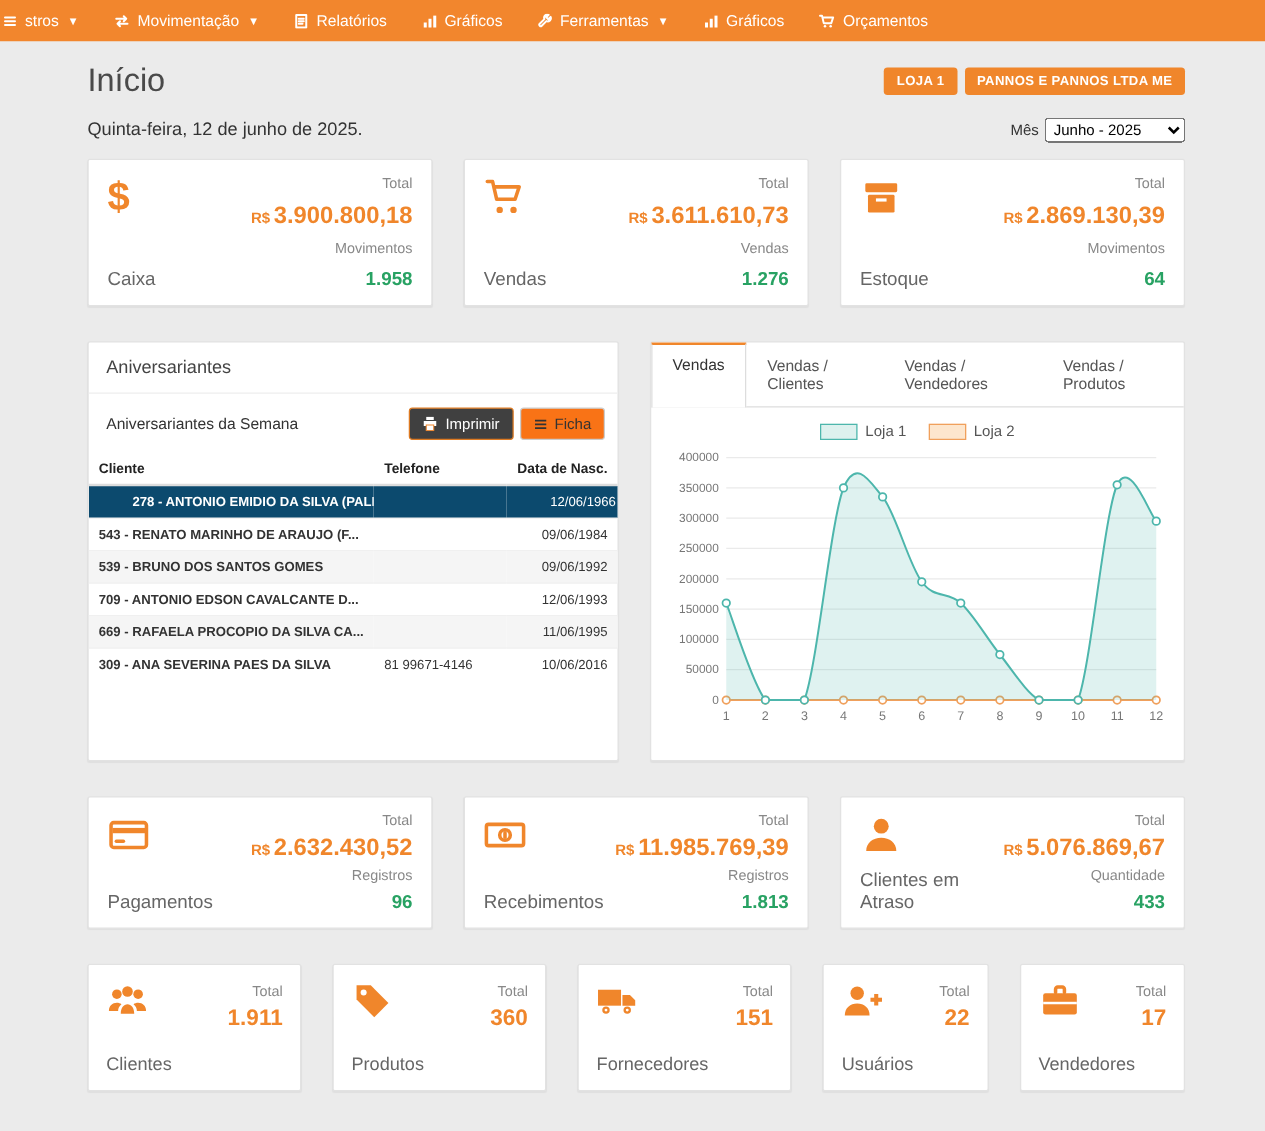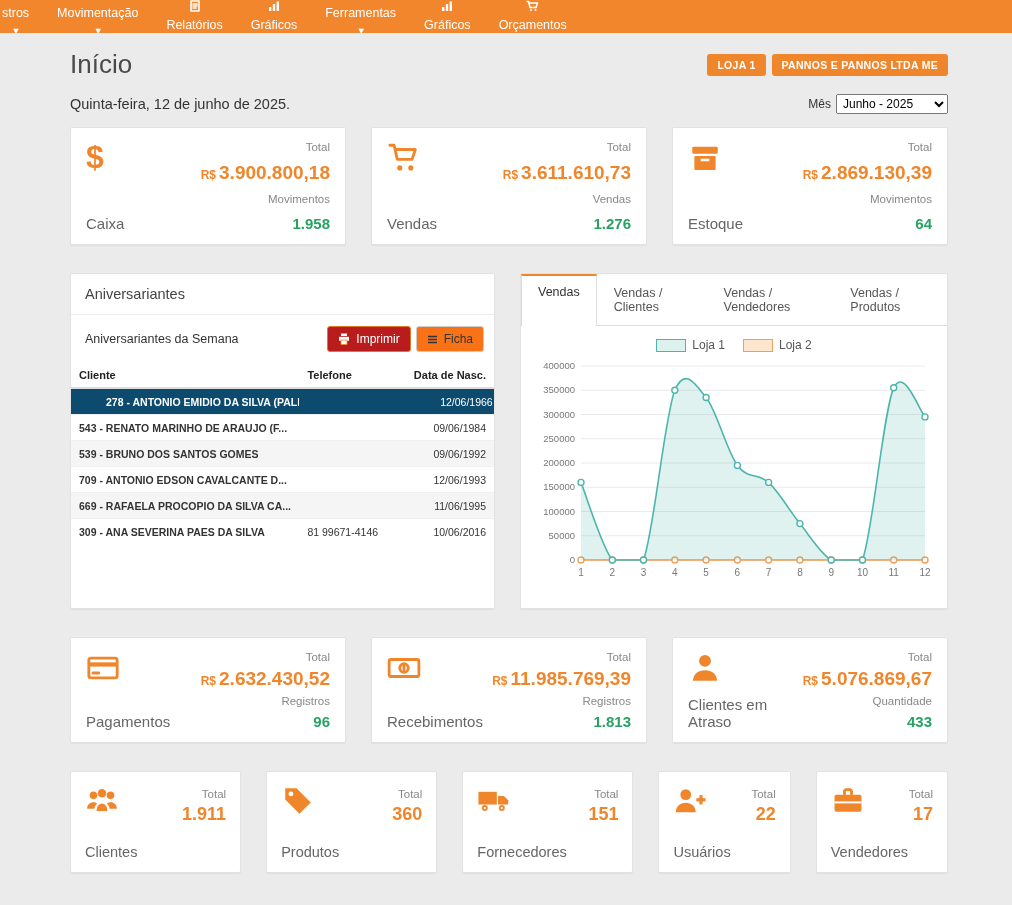--- a/index.html
+++ b/index.html
@@ -1,21 +1,21 @@
 <!DOCTYPE html>
 <html><head>
 <meta charset="utf-8">
 <style>
   * { margin:0; padding:0; box-sizing:border-box; }
   html,body { width:1012px; height:905px; overflow:hidden; }
   body { background:#ebebeb; font-family:"Liberation Sans", sans-serif; color:#333; }
 
   
   .navbar { height:33px; background:#f2862d; display:flex; align-items:center; gap:24px; color:#fff; font-size:12.5px; padding-right:10px; }
-  .nav-item { display:flex; align-items:center; gap:6px; cursor:pointer; white-space:nowrap; height:100%; padding:0 2px;flex-direction:column; }
+  .nav-item { display:flex; align-items:center; gap:6px; cursor:pointer; white-space:nowrap; height:100%; padding:0 2px; }
   .nav-item svg { display:block; }
   .caret { font-size:9px; margin-left:1px; }
   .nav-ico { stroke:#fff; fill:none; stroke-width:1.6; stroke-linecap:round; stroke-linejoin:round; }
 
   
   .content { padding:16px 64px 0 70px; }
 
   .page-head { display:flex; justify-content:space-between; align-items:center; }
   .page-title { font-size:26px; font-weight:500; color:#4a4a4a;text-align:center; }
   .badges { display:flex; gap:6px; }
@@ -49,21 +49,21 @@
   .ico-stroke { fill:none; stroke:#f0862b; stroke-width:2; stroke-linecap:round; stroke-linejoin:round; }
   .dollar-glyph { font-size:32px; font-weight:700; color:#f0862b; line-height:1; }
 
   
   .bday-panel { width:425px; }
   .panel-title { padding:12px 14px; font-size:14.5px; color:#444; border-bottom:1px solid #eee; }
   .sub-row { padding:11px 10px 11px 14px; display:flex; justify-content:space-between; align-items:center; }
   .sub-title { font-size:12.5px; color:#333; }
   .btn-group { display:flex; gap:5px; }
   .btn { font-size:12px; padding:5px 10px; border-radius:3px; display:inline-flex; align-items:center; gap:6px; cursor:pointer; border:1px solid transparent; font-family:"Liberation Sans",sans-serif; }
-  .btn-orange { background:#b91c1c; border-color:#dd7a22; color:#fff; }
+  .btn-orange { background:#404040; border-color:#dd7a22; color:#fff; }
   .btn-light { background:#f97316; border-color:#ccc; color:#333; }
   .btn svg { display:block; }
 
   table.bdays { width:100%; border-collapse:collapse; font-size:10.5px; table-layout:fixed; }
   table.bdays th { text-align:left; font-size:11px; color:#222; padding:6px 8px; border-bottom:2px solid #ddd; font-weight:700; }
   table.bdays th.col-date, table.bdays td.col-date { text-align:right; }
   table.bdays td { padding:6.5px 8px; color:#333; border-top:1px solid #f0f0f0; white-space:nowrap; overflow:hidden; }
   table.bdays td.col-client { font-weight:700; }
   table.bdays tr:nth-child(odd) td { background:#f5f5f5; }
   table.bdays tr.highlight td { background:#0c4a6e; color:#fff;padding-left:35px; }

